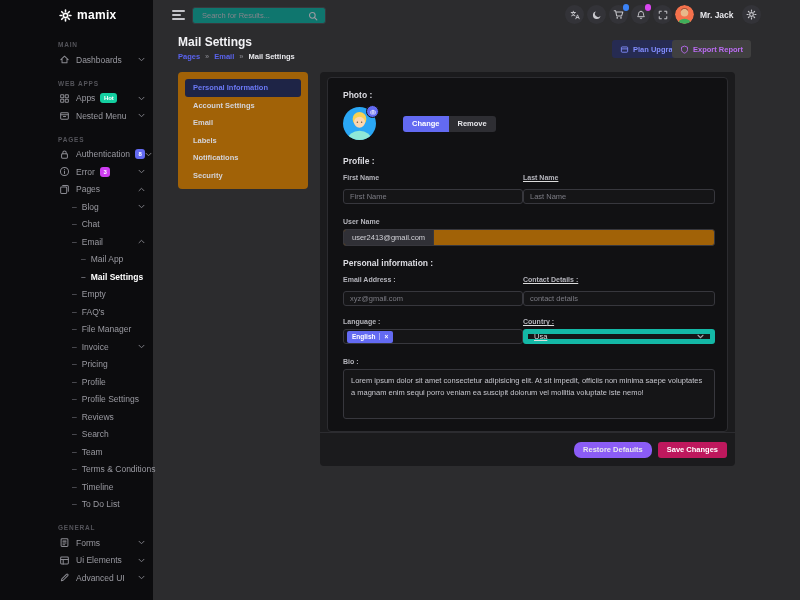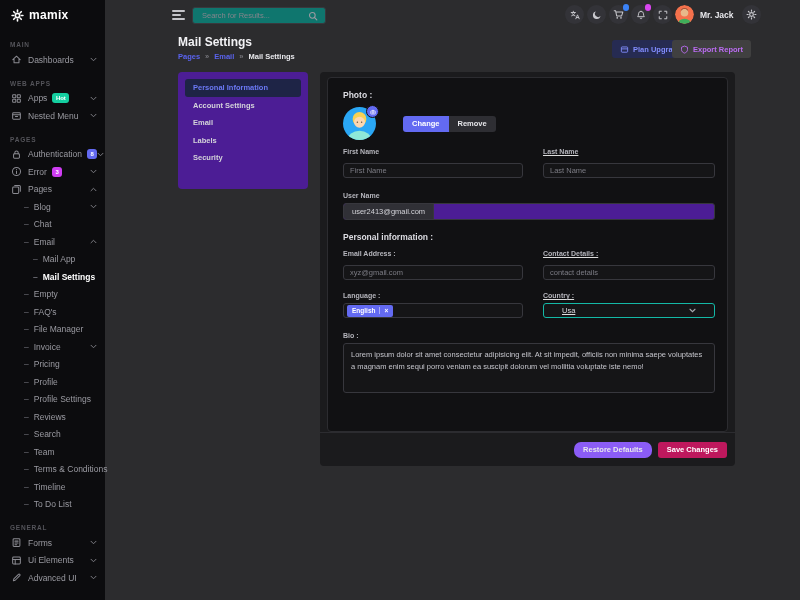--- a/index.html
+++ b/index.html
@@ -3,21 +3,21 @@
 <meta charset="utf-8">
 <style>
   html,body{margin:0;padding:0;}
   body{
     width:800px;height:600px;position:relative;overflow:hidden;
     background:#2c2c2e;font-family:"Liberation Sans",sans-serif;color:#ddd;
     -webkit-font-smoothing:antialiased;
   }
   svg{display:block;}
   
-  .sidebar{position:absolute;left:0;top:0;width:105px;height:600px;background:#0c0c0e;z-index:5;}
+  .sidebar{position:absolute;left:0;top:0;width:105px;height:600px;background:#0c0c0e;z-index:5;padding-left:48px;}
   .logo{height:30px;display:flex;align-items:center;padding-left:11px;gap:5px;cursor:pointer;}
   .logo-text{color:#fff;font-weight:bold;font-size:12px;letter-spacing:.3px;}
   .nav-section{margin:11px 0 2px 10px;font-size:6.5px;color:#54545a;letter-spacing:.8px;height:8px;font-weight:bold;text-transform:uppercase;}
   .nav-item{display:flex;align-items:center;height:17.5px;padding:0 8px 0 11px;font-size:8.5px;color:#9a9aa1;cursor:pointer;white-space:nowrap;}
   .nav-item .ni-icon{width:11px;margin-right:6px;color:#8a8a91;flex:none;}
   .nav-item.sub{padding-left:24px;}
   .nav-item.subsub{padding-left:33px;}
   .nav-dash{margin-right:5px;color:#6b6b72;}
   .nav-badge{font-size:6px;line-height:1;padding:2px 3.5px;border-radius:3px;color:#fff;margin-left:5px;font-weight:bold;}
   .nav-chevron{margin-left:auto;color:#7a7a80;flex:none;}
@@ -37,47 +37,47 @@
   
   .page-title{position:absolute;left:178px;top:35px;font-size:12px;font-weight:bold;color:#f2f2f5;}
   .breadcrumb{position:absolute;left:178px;top:52px;font-size:7.5px;display:flex;gap:5px;align-items:center;font-weight:bold;}
   .bc-link{color:#5a63ee;cursor:pointer;}
   .bc-sep{color:#77777d;}
   .bc-current{color:#e8e8ec;}
   .hdr-btn{position:absolute;top:40px;height:18px;padding:0 8px;font-size:7.5px;font-weight:bold;border-radius:3px;display:flex;align-items:center;gap:4px;border:none;cursor:pointer;font-family:inherit;}
   .btn-plan{left:612px;background:#262b52;color:#828dff;}
   .btn-export{left:672px;background:#404040;color:#bb6cf2;}
   
-  .menu-card{position:absolute;left:178px;top:72px;width:130px;height:117px;background:#4c1d95;border-radius:4px;padding:7px;box-sizing:border-box;}
+  .menu-card{position:absolute;left:178px;top:72px;width:130px;height:117px;background:#a16207;border-radius:4px;padding:7px;box-sizing:border-box;}
   .menu-item{height:17.5px;display:flex;align-items:center;padding:0 8px;font-size:7.5px;color:#d4d4da;font-weight:bold;cursor:pointer;border-radius:3px;white-space:nowrap;}
   .menu-item.active{background:#1e2446;color:#6c79f6;}
   
   .form-card{position:absolute;left:320px;top:72px;width:415px;height:394px;background:#1b1b1d;border-radius:4px;}
   .form-panel{position:absolute;left:7px;top:5px;width:401px;height:355px;background:#111113;border:1px solid #2c2c30;border-radius:4px;box-sizing:border-box;padding:12px 12px 0 15px;}
   .sec-heading{font-size:8.5px;font-weight:bold;color:#dcdce2;}
   .photo-row{display:flex;align-items:center;margin-top:7px;}
   .avatar-lg{width:33px;height:33px;border-radius:50%;position:relative;cursor:pointer;flex:none;}
   .avatar-badge{position:absolute;top:-2px;right:-3px;width:11px;height:11px;border-radius:50%;background:#636af2;border:1.5px solid #111113;display:flex;align-items:center;justify-content:center;cursor:pointer;}
   .btn-group{display:flex;margin-left:27px;}
   .btn{height:16px;padding:0 9px;font-size:7.5px;font-weight:bold;border:none;cursor:pointer;font-family:inherit;display:flex;align-items:center;}
   .btn-change{background:#636af2;color:#fff;border-radius:3px 0 0 3px;}
   .btn-remove{background:#2e2e33;color:#e8e8ec;border-radius:0 3px 3px 0;}
-  .form-row{display:flex;gap:20px;}
+  .form-row{display:flex;gap:0;}
   .col-l{width:180px;flex:none;}
   .col-r{flex:1;text-decoration:underline;}
   .f-label{font-size:7px;font-weight:bold;color:#b5b5bc;margin-bottom:4px;}
   .f-input{height:15px;background:#151517;border:1px solid #37373d;border-radius:3px;width:100%;box-sizing:border-box;color:#ccc;font-size:7.5px;padding:0 6px;font-family:inherit;outline:none;}
   .f-input::placeholder{color:#7c7c84;}
-  .input-group{display:flex;height:15px;border:1px solid #37373d;border-radius:3px;overflow:hidden;background:#4c1d95;}
+  .input-group{display:flex;height:15px;border:1px solid #37373d;border-radius:3px;overflow:hidden;background:#a16207;}
   .ig-prefix{background:#303036;color:#d2d2d8;font-size:7.5px;display:flex;align-items:center;padding:0 8px;border-right:1px solid #37373d;white-space:nowrap;}
   .ig-input{flex:1;background:transparent;border:none;outline:none;color:#ccc;font-size:7.5px;padding:0 6px;font-family:inherit;}
   .tag-input{height:15px;border:1px solid #37373d;border-radius:3px;background:#151517;display:flex;align-items:center;padding:0 3px;box-sizing:border-box;}
   .tag{background:#636af2;color:#fff;font-size:6.5px;font-weight:bold;border-radius:2px;padding:2.5px 5px;display:flex;gap:4px;align-items:center;}
   .tag-x{border-left:1px solid rgba(255,255,255,.45);padding-left:4px;cursor:pointer;}
-  .select{height:15px;border:1px solid #14b8a6;border-radius:3px;background:#151517;display:flex;align-items:center;justify-content:space-between;padding:0 18px;color:#dcdce2;font-size:7.5px;cursor:pointer;box-sizing:border-box;}
+  .select{height:15px;border:5px solid #14b8a6;border-radius:3px;background:#151517;display:flex;align-items:center;justify-content:space-between;padding:0 6px;color:#dcdce2;font-size:7.5px;cursor:pointer;box-sizing:border-box;}
   .bio-area{width:100%;height:50px;resize:none;background:#151517;border:1px solid #37373d;border-radius:3px;color:#c5c5cc;font-size:7.5px;padding:5px 7px;line-height:1.65;box-sizing:border-box;font-family:inherit;outline:none;}
   .form-footer{position:absolute;left:0;bottom:0;width:100%;height:34px;border-top:1px solid #2c2c30;display:flex;align-items:center;justify-content:flex-end;gap:6px;padding-right:8px;box-sizing:border-box;}
   .btn-restore{background:#8b5cf6;color:#e8e8ec;border-radius:7px;}
   .btn-save{background:#be185d;color:#fff;border-radius:3px;} .mt8{margin-top:8px;} .mt12{margin-top:12px;} .mt14{margin-top:14px;} .mt16{margin-top:16px;}
 </style>
 </head>
 <body>
 
 <div class="sidebar">
   <div class="logo">
@@ -387,20 +387,21 @@
   </span>
   <span>Export Report</span>
 </button>
 
 <div class="menu-card">
   <div id="settings-menu">
       <div class="menu-item active">Personal Information</div>
       <div class="menu-item">Account Settings</div>
       <div class="menu-item">Email</div>
       <div class="menu-item">Labels</div>
+      <div class="menu-item">Notifications</div>
       <div class="menu-item">Security</div>
     </div>
 </div>
 
 <div class="form-card">
   <div class="form-panel">
 
     <div class="sec-heading">Photo :</div>
     <div class="photo-row">
       <div class="avatar-lg">
@@ -427,20 +428,21 @@
               <path d="M4.2 4l.9-1.5h1.8L7.8 4"></path>
             </svg>
         </span>
       </div>
       <div class="btn-group">
         <button class="btn btn-change">Change</button>
         <button class="btn btn-remove">Remove</button>
       </div>
     </div>
 
+    <div class="sec-heading mt16">Profile :</div>
 
     <div class="form-row mt8">
       <div class="col-l">
         <div class="f-label">First Name</div>
         <input class="f-input" type="text" placeholder="First Name" style="">
       </div>
       <div class="col-r">
         <div class="f-label">Last Name</div>
         <input class="f-input" type="text" placeholder="Last Name" style="">
       </div>

